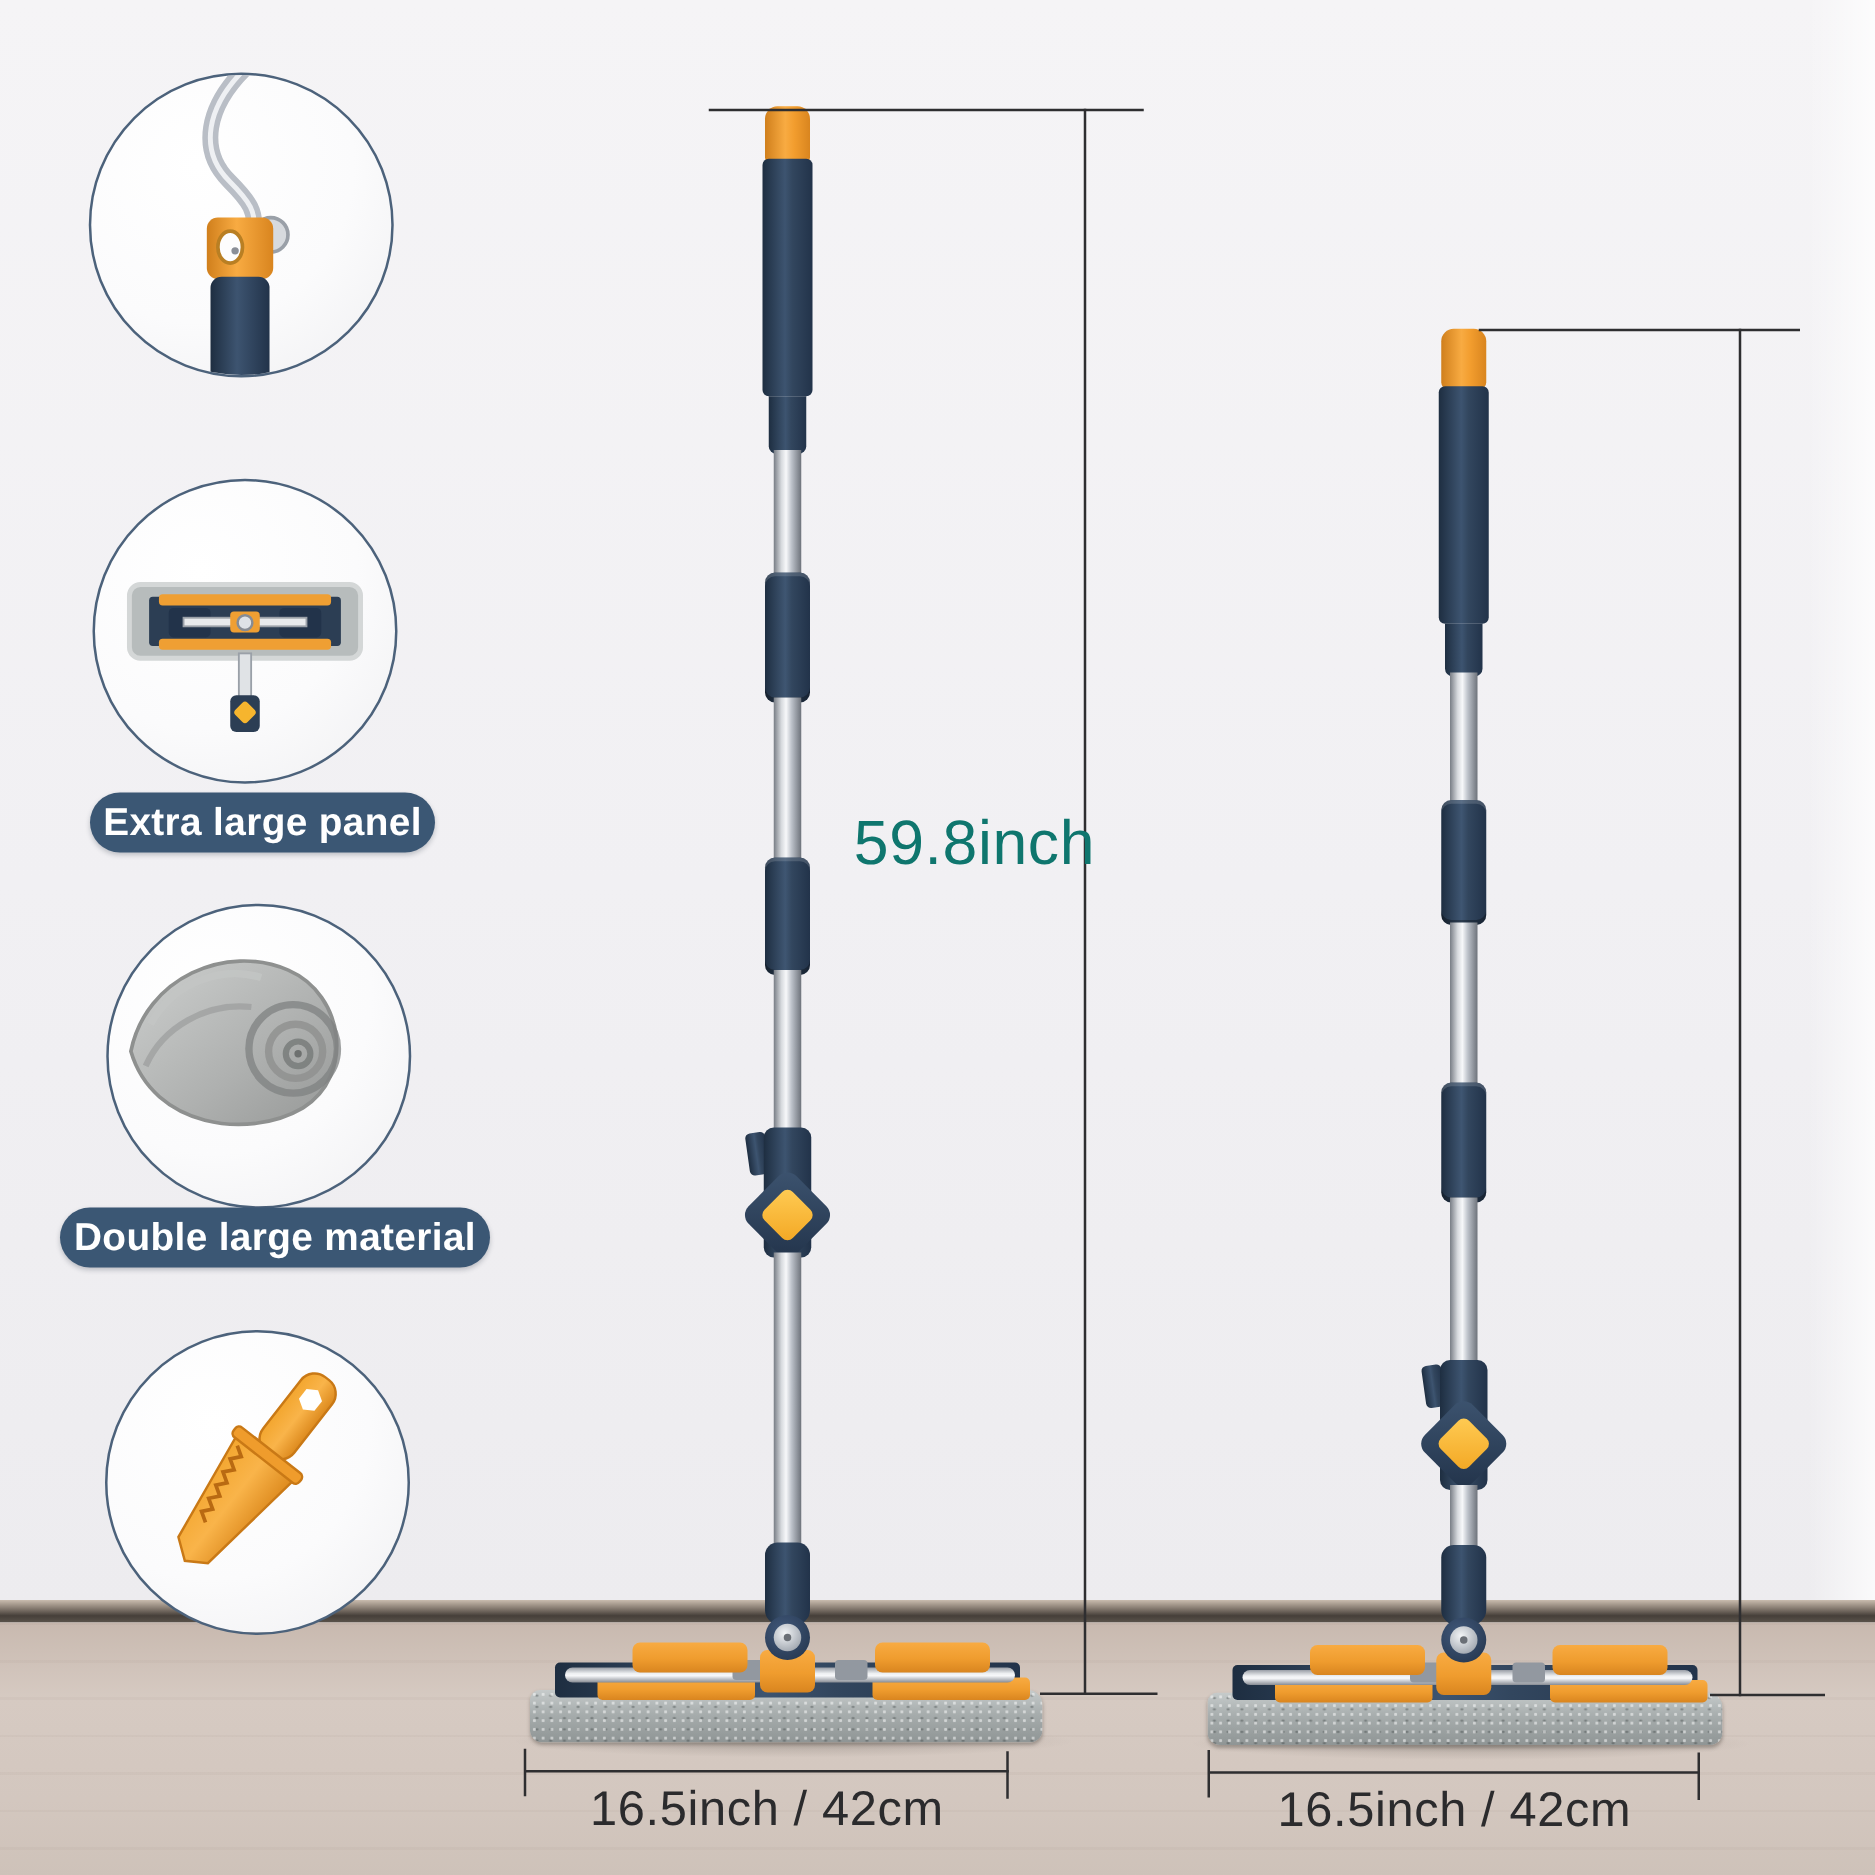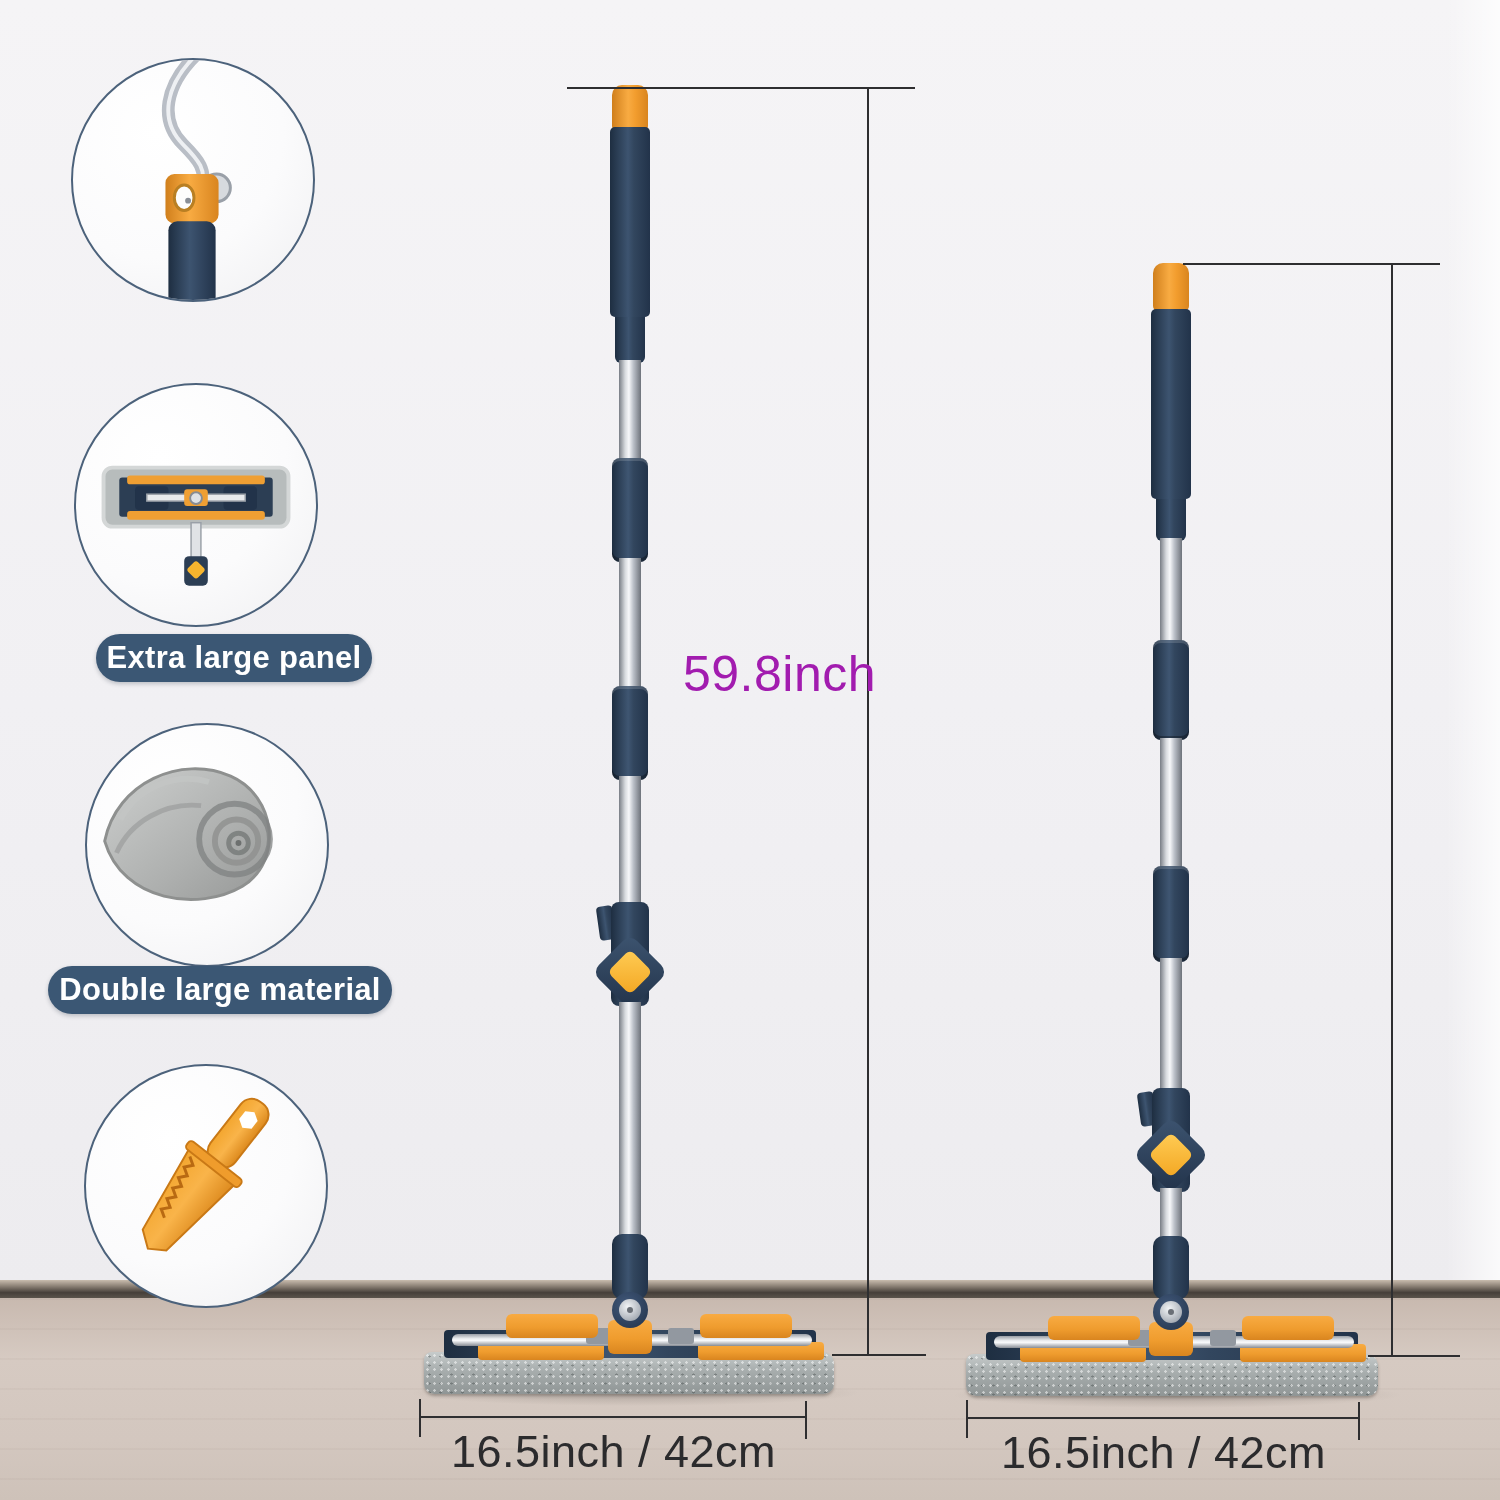--- a/index.html
+++ b/index.html
@@ -45,22 +45,22 @@
   .swivel-inner{border-radius:50%;background:radial-gradient(circle at 40% 35%,#f2f4f6,#aab0b8 70%,#868c94);}
   .pad{background-image:
         radial-gradient(rgba(255,255,255,.5) 1px,rgba(0,0,0,0) 1.5px),
         radial-gradient(rgba(55,62,62,.38) 1px,rgba(0,0,0,0) 1.5px),
         linear-gradient(180deg,#c6cbcb 0%,#a7adad 45%,#8f9595 100%);
         background-size:7px 7px,11px 9px,100% 100%;
         border-radius:8px 12px 10px 10px;box-shadow:0 2px 3px rgba(60,55,50,.35);}
 
   
   .dim-line{background:#2e2e30;}
-  .dim-label{color:#a21caf;font-size:50px;font-weight:500;line-height:1.15;letter-spacing:.5px;}
-  .width-label{color:#2b2b2d;font-size:45px;font-weight:400;text-align:center;letter-spacing:.5px;}
+  .dim-label{color:#0f766e;font-size:50px;font-weight:500;line-height:1.15;letter-spacing:.5px;}
+  .width-label{color:#2b2b2d;font-size:39px;font-weight:400;text-align:center;letter-spacing:.5px;}
 </style>
 </head>
 <body>
 
 <div class="scene">
 
   <div class="abs wall"></div>
   <div class="abs wall-right-light"></div>
   <div class="abs baseboard"></div>
   <div class="abs floor"></div>
@@ -98,21 +98,21 @@
       <rect x="60" y="103" width="34" height="24" rx="4" fill="#22334a"></rect>
       <rect x="150" y="103" width="34" height="24" rx="4" fill="#22334a"></rect>
       <rect x="72" y="111" width="100" height="7" fill="#e8eaec" stroke="#9aa0a8" stroke-width="1.5"></rect>
       <rect x="110" y="106" width="24" height="17" rx="3" fill="#ef9f33"></rect>
       <circle cx="122" cy="115" r="6" fill="#dfe2e6" stroke="#878c94" stroke-width="2"></circle>
       <rect x="117" y="140" width="10" height="36" fill="#e0e3e6" stroke="#9aa0a8" stroke-width="1.5"></rect>
       <rect x="110" y="174" width="24" height="30" rx="5" fill="#2c3e54"></rect>
       <rect x="115" y="181" width="14" height="14" rx="3" fill="#f6b52e" transform="rotate(45 122 188)"></rect>
     </svg>
   </div>
-  <div class="abs pill" style="left:96px;top:634px;width:276px;height:48px;">
+  <div class="abs pill" style="left:72px;top:634px;width:276px;height:48px;">
     <span>Extra large panel</span>
   </div>
 
   <div class="abs callout-circle" style="left:85px;top:723px;">
     <svg viewBox="0 0 244 244">
       <defs>
         <linearGradient id="cg" x1="0" y1="0" x2="1" y2="1">
           <stop offset="0" stop-color="#cdcfce"></stop>
             <stop offset=".6" stop-color="#aeb0af"></stop>
             <stop offset="1" stop-color="#969897"></stop>

